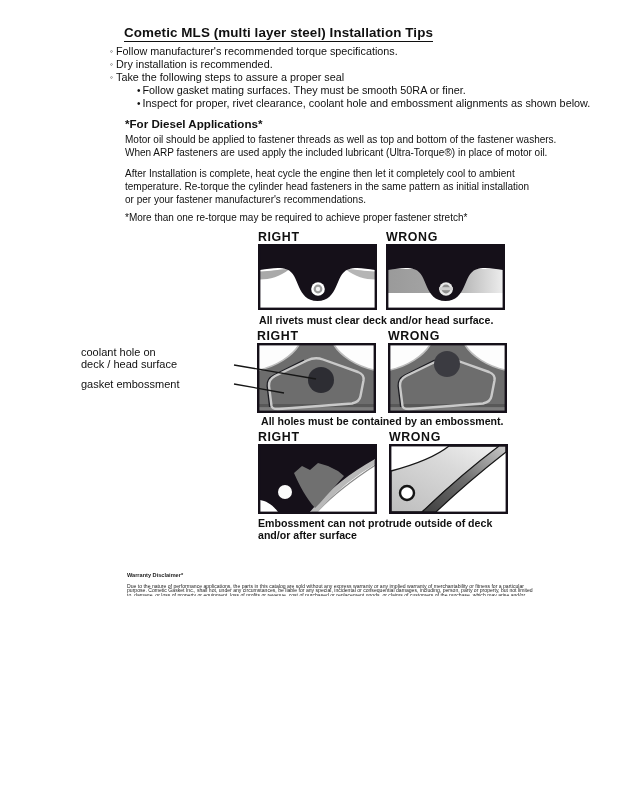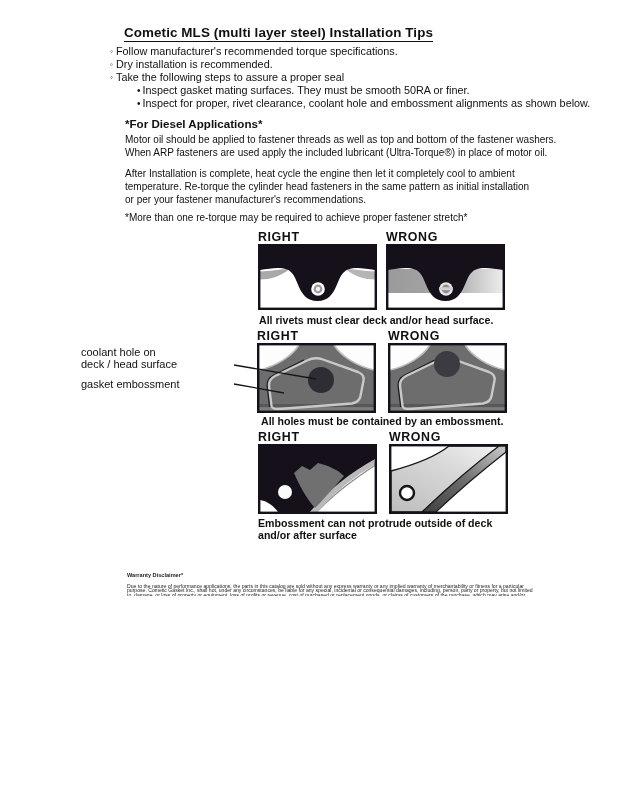--- a/index.html
+++ b/index.html
@@ -44,21 +44,21 @@
 </head>
 <body>
 
 <div id="page">
 
   <div class="abs title">Cometic MLS (multi layer steel) Installation Tips</div>
 
   <div class="abs bullet-row" style="top:45px;"><span class="marker">◦</span><span>Follow manufacturer's recommended torque specifications.</span></div>
   <div class="abs bullet-row" style="top:58px;text-align:center;"><span class="marker">◦</span><span>Dry installation is recommended.</span></div>
   <div class="abs bullet-row" style="top:71px;text-align:center;"><span class="marker">◦</span><span>Take the following steps to assure a proper seal</span></div>
-  <div class="abs sub-row" style="top:84px;"><span class="marker">•</span><span>Inspect gasket mating surfaces.  They must be smooth 50RA or finer.</span></div>
+  <div class="abs sub-row" style="top:84px;"><span class="marker">•</span><span>Follow gasket mating surfaces.  They must be smooth 50RA or finer.</span></div>
   <div class="abs sub-row" style="top:97px;"><span class="marker">•</span><span>Inspect for proper, rivet clearance, coolant hole and embossment alignments as shown below.</span></div>
 
   <div class="abs diesel-head">*For Diesel Applications*</div>
   <div class="abs body-line" style="top:134px;">Motor oil should be applied to fastener threads as well as top and bottom of the fastener washers.</div>
   <div class="abs body-line" style="top:168px;">After Installation is complete, heat cycle the engine then let it completely cool to ambient</div>
   <div class="abs body-line" style="top:147px;">When ARP fasteners are used apply the included lubricant (Ultra-Torque®) in place of motor oil.</div>
   <div class="abs body-line" style="top:181px;">temperature. Re-torque the cylinder head fasteners in the same pattern as initial installation</div>
   <div class="abs body-line" style="top:194px;">or per your fastener manufacturer's recommendations.</div>
   <div class="abs body-line" style="top:212px;text-align:right;">*More than one re-torque may be required to achieve proper fastener stretch*</div>
 

